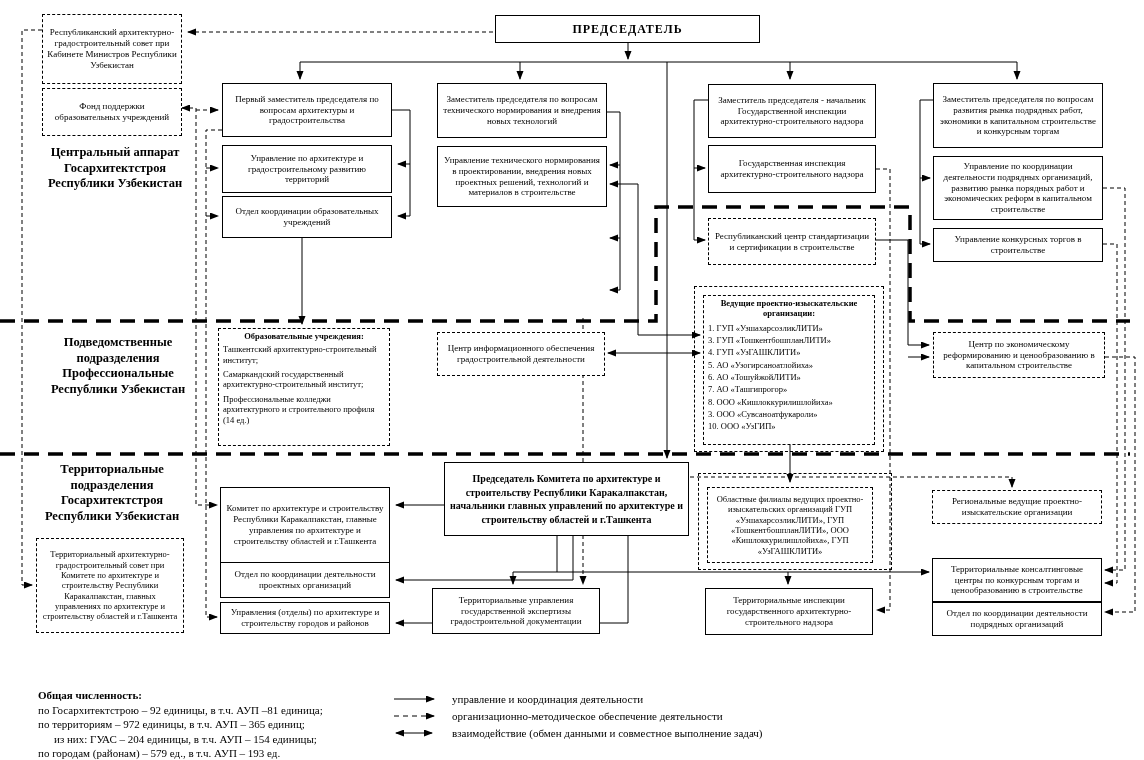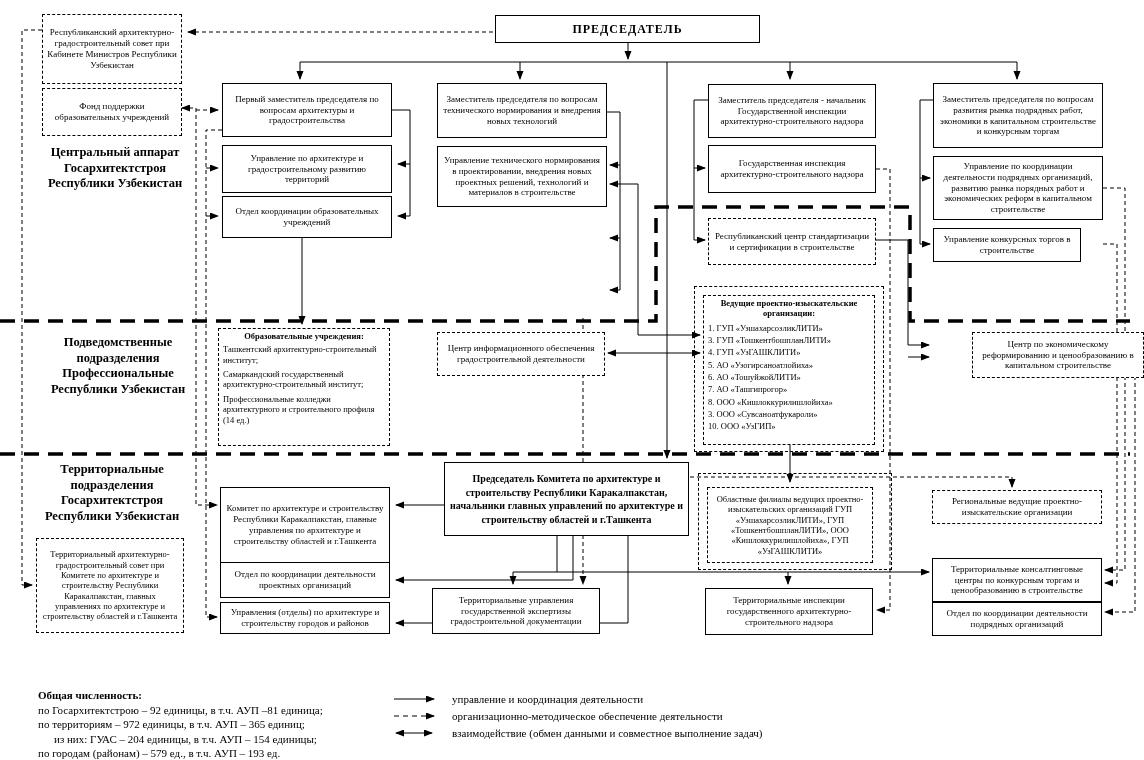--- a/index.html
+++ b/index.html
@@ -152,21 +152,21 @@
   <div class="box" style="left:933px;top:83px;width:170px;height:65px;">
     <div>Заместитель председателя по вопросам развития рынка подрядных работ, экономики в капитальном строительстве и конкурсным торгам</div>
   </div>
 
   <div class="box dashed" style="left:708px;top:218px;width:168px;height:47px;">
     <div>Республиканский центр стандартизации и сертификации в строительстве</div>
   </div>
   <div class="box" style="left:933px;top:156px;width:170px;height:64px;">
     <div>Управление по координации деятельности подрядных организаций, развитию рынка порядных работ и экономических реформ в капитальном строительстве</div>
   </div>
-  <div class="box" style="left:933px;top:228px;width:148px;height:34px;">
+  <div class="box" style="left:933px;top:228px;width:170px;height:34px;">
     <div>Управление конкурсных торгов в строительстве</div>
   </div>
 
   <div class="region-label" style="left:38px;top:335px;width:160px;">Подведомственные подразделения Профессиональные Республики Узбекистан</div>
 
   <div class="box dashed listbox" style="left:218px;top:328px;width:172px;height:118px;">
     <div class="ttl">Образовательные учреждения:</div>
     <div class="itm">Ташкентский архитектурно-строительный институт;</div>
     <div class="itm">Самаркандский государственный архитектурно-строительный институт;</div>
     <div class="itm">Профессиональные колледжи архитектурного и строительного профиля (14 ед.)</div>
@@ -183,21 +183,21 @@
     <div class="itm-tight">3. ГУП «ТошкентбошпланЛИТИ»</div>
     <div class="itm-tight">4. ГУП «УзГАШКЛИТИ»</div>
     <div class="itm-tight">5. АО «Узогирсаноатлойиха»</div>
     <div class="itm-tight">6. АО «ТошуйжойЛИТИ»</div>
     <div class="itm-tight">7. АО «Ташгипрогор»</div>
     <div class="itm-tight">8. ООО «Кишлоккурилишлойиха»</div>
     <div class="itm-tight">3. ООО «Сувсаноатфукароли»</div>
     <div class="itm-tight">10. ООО «УзГИП»</div>
   </div>
 
-  <div class="box dashed" style="left:933px;top:332px;width:172px;height:46px;margin-left:39px;">
+  <div class="box dashed" style="left:933px;top:332px;width:172px;height:46px;">
     <div>Центр по экономическому реформированию и ценообразованию в капитальном строительстве</div>
   </div>
 
   <div class="region-label" style="left:32px;top:462px;width:160px;">Территориальные подразделения Госархитектстроя Республики Узбекистан</div>
 
   <div class="box dashed" style="left:36px;top:538px;width:148px;height:95px;font-size:8.5px;">
     <div>Территориальный архитектурно-градостроительный совет при Комитете по архитектуре и строительству Республики Каракалпакстан, главных управлениях по архитектуре и строительству областей и г.Ташкента</div>
   </div>
 
   <div class="box" style="left:220px;top:487px;width:170px;height:76px;">

